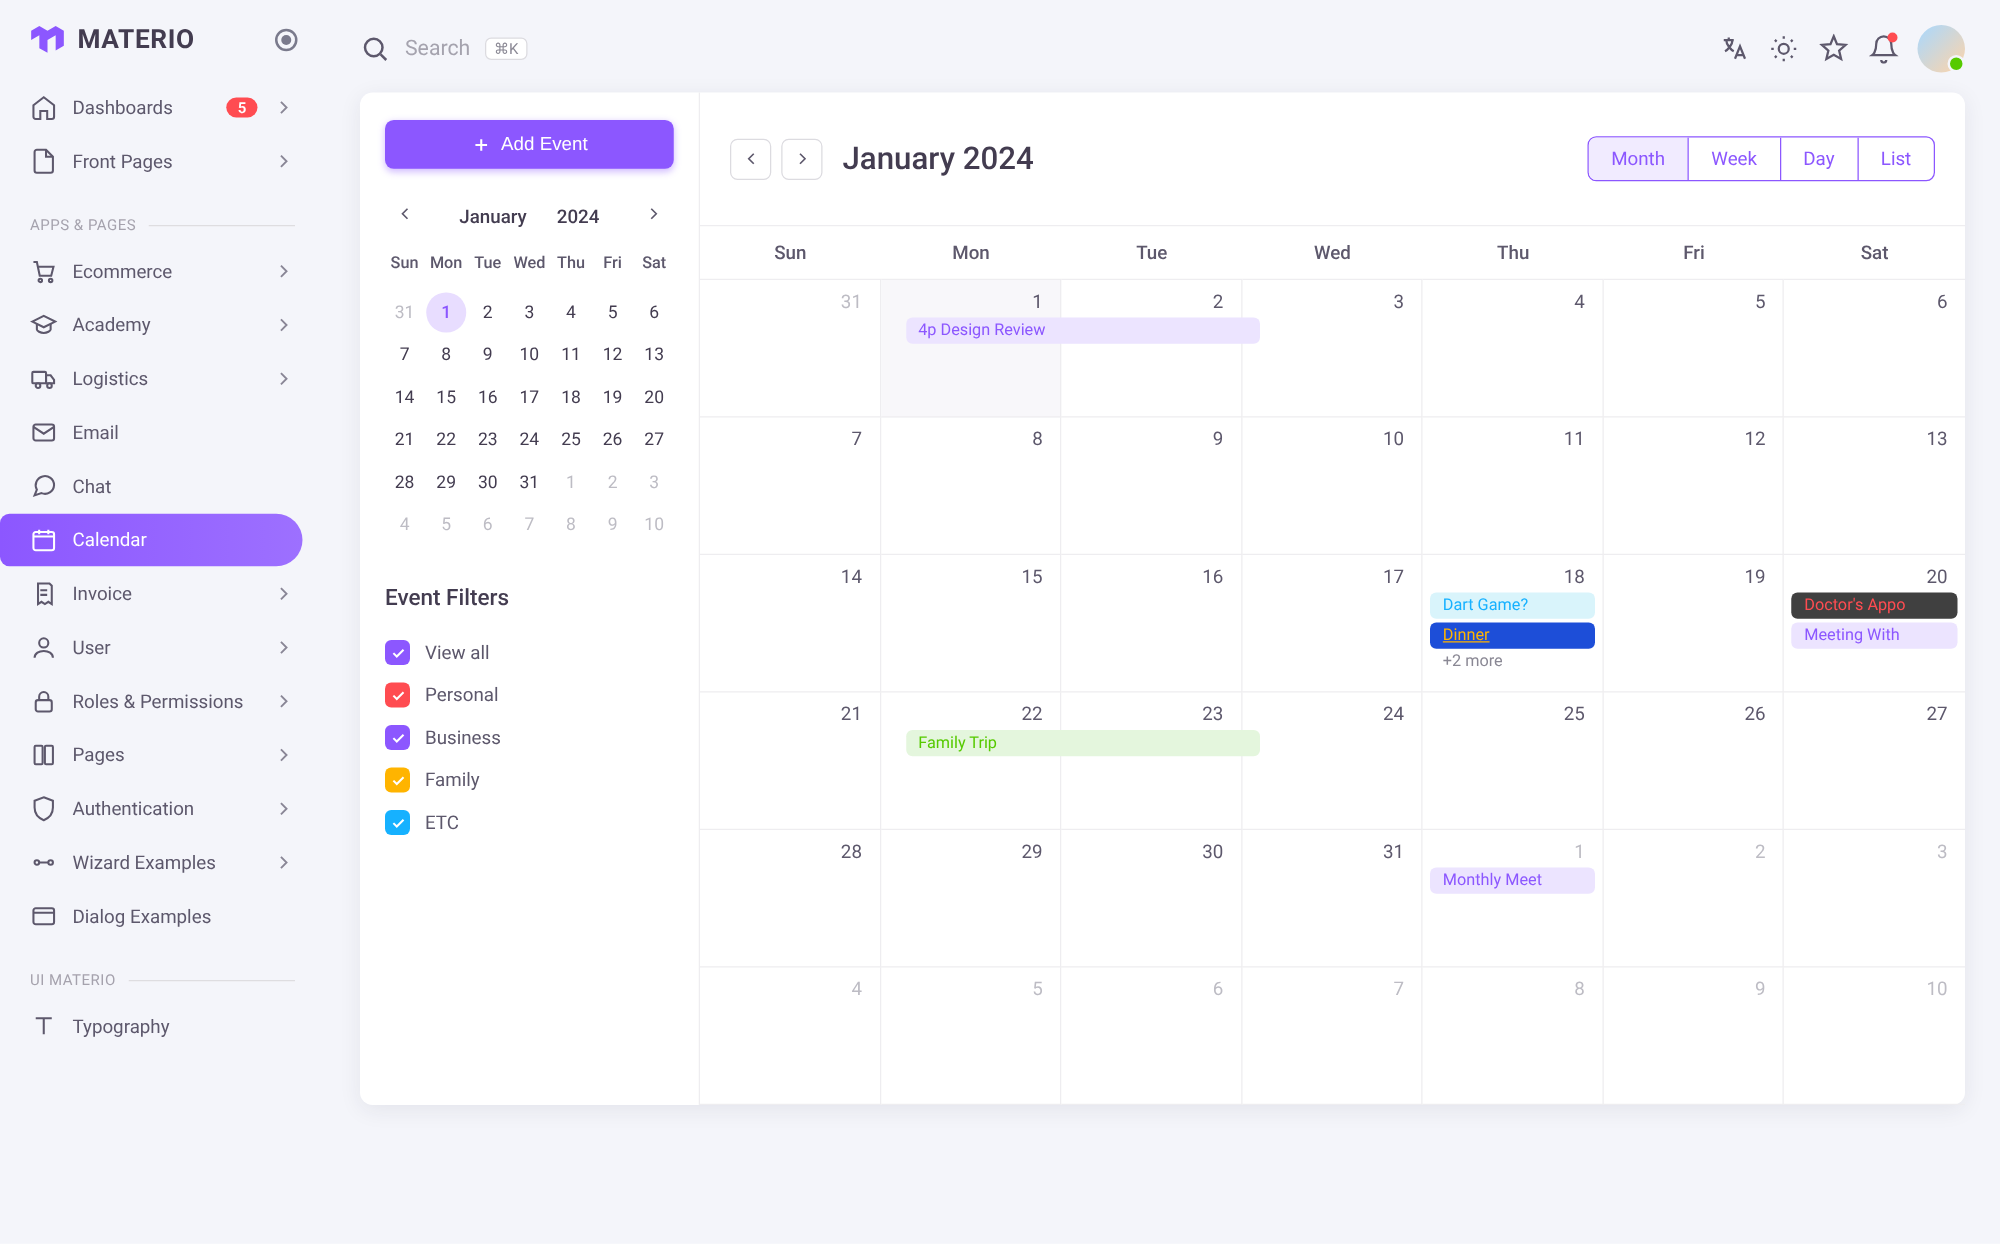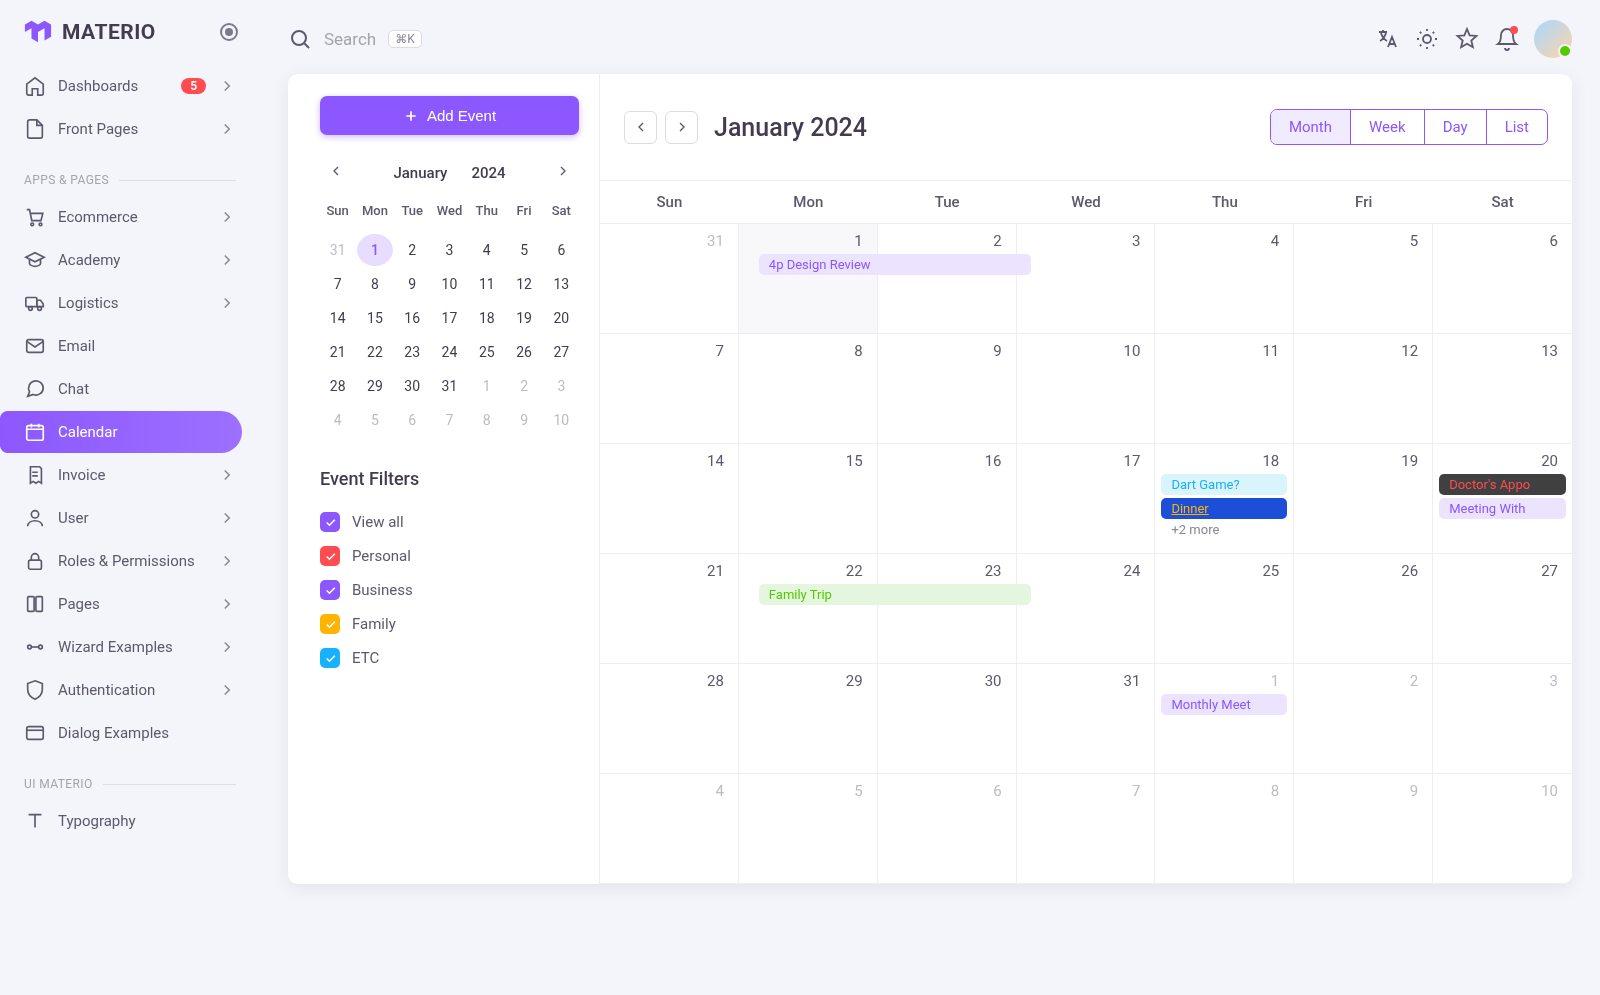--- a/index.html
+++ b/index.html
@@ -38,21 +38,21 @@
 .search-icon { width: 24px; height: 24px; stroke: #5D586C; }
 .search-text { font-size: 17px; }
 .kbd { border: 1px solid #dcdbe0; border-radius: 5px; padding: 1px 6px; font-size: 12px; color: #8a8894; background: #fff; }
 .top-icon-btn { width: 26px; height: 26px; display: flex; align-items: center; justify-content: center; cursor: pointer; position: relative; }
 .notif-dot { position: absolute; top: 0; right: 2px; width: 8px; height: 8px; background: #ff4c51; border-radius: 50%; }
 .avatar { width: 38px; height: 38px; border-radius: 50%; background: linear-gradient(135deg,#a8d8ff,#ffd4a8); position: relative; }
 .avatar::after { content: ""; position: absolute; bottom: 0; right: 0; width: 10px; height: 10px; background: #56ca00; border: 2px solid #f4f5fa; border-radius: 50%; }
 
 
 .card { background: #fff; border-radius: 10px; box-shadow: 0 4px 18px rgba(42,42,64,0.08); display: flex; min-height: 810px; }
-.cal-side { width: 300px; border-right: 1px solid #eeedf0; padding: 22px 20px; margin-left: 12px; }
+.cal-side { width: 272px; border-right: 1px solid #eeedf0; padding: 22px 20px; }
 .cal-main { flex: 1; display: flex; flex-direction: column; }
 .add-btn { background: #8C57FF; color: #fff; border: none; width: 100%; padding: 11px; border-radius: 7px; font-size: 15px; font-weight: 500; cursor: pointer; display: flex; align-items: center; justify-content: center; gap: 8px; box-shadow: 0 2px 6px rgba(140,87,255,0.4); }
 .mini-header { display: flex; align-items: center; justify-content: space-between; margin-top: 24px; padding: 0 4px; }
 .mini-title { display: flex; gap: 24px; font-weight: 500; color: #433C50; }
 .mini-nav { cursor: pointer; padding: 4px; }
 .mini-grid { display: grid; grid-template-columns: repeat(7, 1fr); gap: 2px; margin-top: 10px; text-align: center; }
 .mini-dow { font-size: 13px; color: #5D586C; padding: 6px 0; font-weight: 500; }
 .mini-day { font-size: 14px; padding: 8px 0; cursor: pointer; color: #433C50; border-radius: 50%; }
 .mini-day.other { color: #bdbcc4; }
 .mini-day.sel { background: #e8ddff; color: #8C57FF; font-weight: 500; }
@@ -244,37 +244,37 @@
             </svg>
           </span>
           <span class="nav-label">Pages</span>
           <svg class="nav-chevron" viewBox="0 0 24 24" fill="none" stroke="currentColor" stroke-width="2">
             <path d="M9 18l6-6-6-6"></path>
           </svg>
         </div>
         <div class="nav-item">
           <span class="nav-icon">
             <svg viewBox="0 0 24 24" fill="none" stroke="currentColor" stroke-width="1.8">
+              <path d="M12 2l8 3v6c0 5-3 9-8 11-5-2-8-6-8-11V5z"></path>
+            </svg>
+          </span>
+          <span class="nav-label">Authentication</span>
+          <svg class="nav-chevron" viewBox="0 0 24 24" fill="none" stroke="currentColor" stroke-width="2">
+            <path d="M9 18l6-6-6-6"></path>
+          </svg>
+        </div>
+        <div class="nav-item">
+          <span class="nav-icon">
+            <svg viewBox="0 0 24 24" fill="none" stroke="currentColor" stroke-width="1.8">
               <circle cx="6" cy="12" r="2"></circle>
               <circle cx="18" cy="12" r="2"></circle>
               <path d="M8 12h8"></path>
             </svg>
           </span>
           <span class="nav-label">Wizard Examples</span>
-          <svg class="nav-chevron" viewBox="0 0 24 24" fill="none" stroke="currentColor" stroke-width="2">
-            <path d="M9 18l6-6-6-6"></path>
-          </svg>
-        </div>
-        <div class="nav-item">
-          <span class="nav-icon">
-            <svg viewBox="0 0 24 24" fill="none" stroke="currentColor" stroke-width="1.8">
-              <path d="M12 2l8 3v6c0 5-3 9-8 11-5-2-8-6-8-11V5z"></path>
-            </svg>
-          </span>
-          <span class="nav-label">Authentication</span>
           <svg class="nav-chevron" viewBox="0 0 24 24" fill="none" stroke="currentColor" stroke-width="2">
             <path d="M9 18l6-6-6-6"></path>
           </svg>
         </div>
         <div class="nav-item">
           <span class="nav-icon">
             <svg viewBox="0 0 24 24" fill="none" stroke="currentColor" stroke-width="1.8">
               <rect x="3" y="5" width="18" height="14" rx="2"></rect>
               <path d="M3 9h18"></path>
             </svg>

